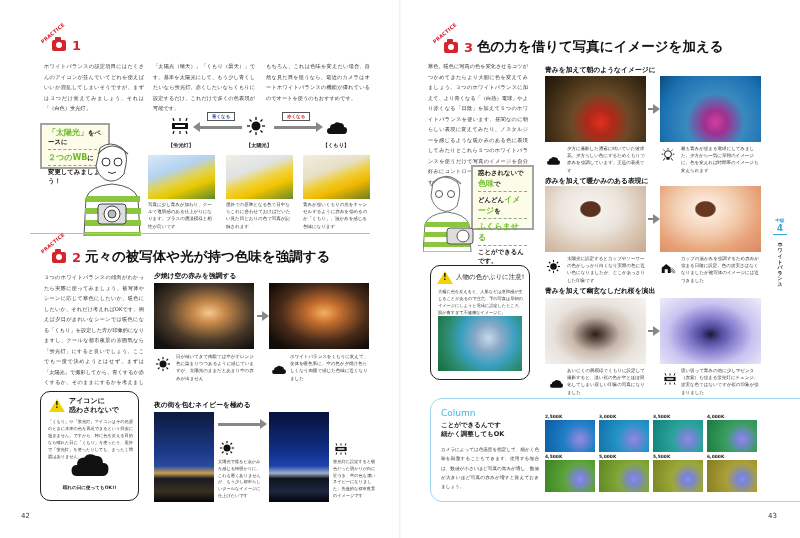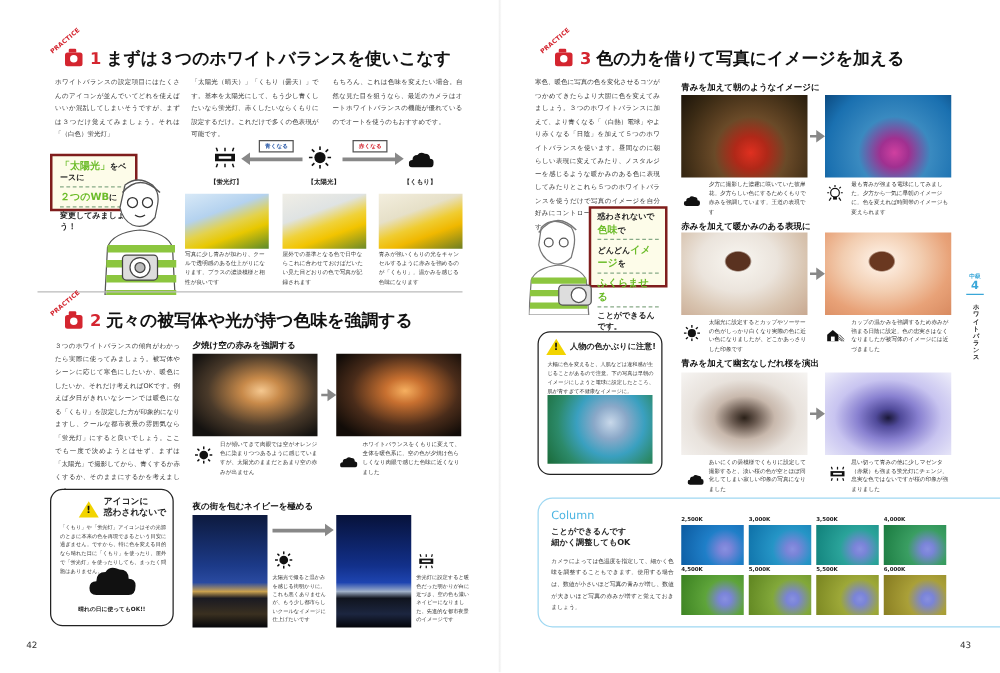--- a/index.html
+++ b/index.html
@@ -16,21 +16,21 @@
 .h2 .prac{position:absolute;left:-14px;top:-8px;font-size:5px;color:#d4252f;transform:rotate(-40deg);font-weight:bold;letter-spacing:.2px}
 .body{font-size:5.2px;line-height:10.5px;color:#333;text-align:justify}
 .sub{font-size:6.8px;font-weight:bold;color:#111;white-space:nowrap}
 .cap{font-size:4.5px;line-height:7.2px;color:#333}
 .ph{position:absolute;overflow:hidden}
 .lbl{font-size:5.2px;font-weight:bold;color:#222;text-align:center}
 .arrow{position:absolute;height:3px;background:#888}
 .arrow.r:after{content:"";position:absolute;right:-5px;top:-4px;border-left:7px solid #888;border-top:5.5px solid transparent;border-bottom:5.5px solid transparent}
 .arrow.l:before{content:"";position:absolute;left:-5px;top:-4px;border-right:7px solid #888;border-top:5.5px solid transparent;border-bottom:5.5px solid transparent}
 .tag{position:absolute;font-size:4.5px;border:1px solid #555;padding:1px 4px;background:#fff;font-weight:bold}
-.bubble{position:absolute;border:2px solid #7f1d1d;background:#fdfce9}
+.bubble{position:absolute;border:2px solid #a3a3a3;background:#fdfce9}
 .bubble .ln{font-size:6.4px;font-weight:bold;color:#222;border-bottom:1px dashed #8a8;padding:2px 0 2px;margin:0 6px}
 .bubble .g{color:#6cbc2a;font-size:8px}
 .warnbox{position:absolute;border:1.5px solid #222;border-radius:10px;background:#fff}
 .tri{width:0;height:0;border-left:8px solid transparent;border-right:8px solid transparent;border-bottom:13px solid #f2d400;position:relative;display:inline-block}
 .tri:after{content:"!";position:absolute;left:-2px;top:2px;font-size:8px;font-weight:bold;color:#111}
 .column{position:absolute;border:1.5px solid #9fd8f2;border-radius:12px;background:#fff}
 .pagenum{position:absolute;font-size:7px;color:#333}
 .sidetab{position:absolute;width:14px;text-align:center;color:#3aa7d8}
 </style>
 </head>
@@ -38,21 +38,20 @@
 
 <div class="spread">
   <div class="gutter"></div>
 
   <div>
 
     <div class="h2" style="left:52px;top:38px">
       <span class="prac">PRACTICE</span>
       <span class="cam"></span>
       <span class="num">1</span>
-      <span>まずは３つのホワイトバランスを使いこなす</span>
     </div>
 
     <div class="body abs" style="left:44px;top:61px;width:100px">ホワイトバランスの設定項目にはたくさんのアイコンが並んでいてどれを使えばいいか混乱してしまいそうですが、まずは３つだけ覚えてみましょう。それは「（白色）蛍光灯」</div>
     <div class="body abs" style="left:153px;top:61px;width:102px">「太陽光（晴天）」「くもり（曇天）」です。基本を太陽光にして、もう少し青くしたいなら蛍光灯、赤くしたいならくもりに設定するだけ。これだけで多くの色表現が可能です。</div>
     <div class="body abs" style="left:266px;top:61px;width:104px">もちろん、これは色味を変えたい場合。自然な見た目を狙うなら、最近のカメラはオートホワイトバランスの機能が優れているのでオートを使うのもおすすめです。</div>
 
     <div class="bubble" style="left:40px;top:123px;width:70px;height:46px">
       <div class="ln"><span class="g">「太陽光」</span><span>をベースに</span></div>
       <div class="ln"><span class="g">２つのWB</span><span>に</span></div>
       <div class="ln" style="border:none">変更してみましょう！</div>
@@ -160,21 +159,21 @@
     </div>
     <div class="cap abs" style="left:176px;top:353px;width:78px">日が傾いてきて肉眼では空がオレンジ色に染まりつつあるように感じていますが、太陽光のままだとあまり空の赤みが出ません</div>
     <div class="abs" style="left:272px;top:359px">
       <svg width="14" height="9" viewBox="0 0 20 13">
           <path d="M3 13 q-3 0-3-3 q0-3 3-3 q0-4 4-4 q2-3 6-1 q4 0 4 4 q3 0 3 3 q0 4-3 4z" fill="#111"></path>
         </svg>
     </div>
     <div class="cap abs" style="left:290px;top:353px;width:80px">ホワイトバランスをくもりに変えて、全体を暖色系に。空の色が夕焼け色らしくなり肉眼で感じた色味に近くなりました</div>
 
     <div class="warnbox" style="left:40px;top:391px;width:99px;height:110px">
-      <div style="position:absolute;left:22px;top:5px;display:flex;gap:4px;align-items:flex-end">
+      <div style="position:absolute;left:8px;top:5px;display:flex;gap:4px;align-items:center">
         <span class="tri"></span>
         <div style="font-size:7px;font-weight:bold;line-height:8.5px">
           <div>アイコンに</div>
           <div>惑わされないで</div>
         </div>
       </div>
       <div class="cap" style="position:absolute;left:7px;top:26px;width:86px;font-size:4.2px;line-height:7px">「くもり」や「蛍光灯」アイコンはその光源のときに本来の色を再現できるという目安に過ぎません。ですから、特に色を変える目的なら晴れた日に「くもり」を使ったり、屋外で「蛍光灯」を使ったりしても、まったく問題はありません。</div>
       <div class="abs" style="left:30px;top:60px">
         <svg width="38" height="24" viewBox="0 0 20 13">
             <path d="M3 13 q-3 0-3-3 q0-3 3-3 q0-4 4-4 q2-3 6-1 q4 0 4 4 q3 0 3 3 q0 4-3 4z" fill="#111"></path>
@@ -251,21 +250,21 @@
           <rect x="1" y="60" width="46" height="5"></rect>
           <rect x="1" y="70" width="46" height="5"></rect>
         </g>
       <rect x="24" y="56" width="26" height="16" rx="3" fill="#ddd" stroke="#555"></rect>
       <circle cx="40" cy="64" r="6" fill="#fff" stroke="#555"></circle>
     </svg>
 
     <div class="warnbox" style="left:430px;top:265px;width:100px;height:115px">
       <div style="position:absolute;left:6px;top:5px;display:flex;gap:3px;align-items:center">
         <span class="tri"></span>
-        <span style="font-size:6.5px;font-weight:bold">人物の色かぶりに注意!</span>
+        <span style="font-size:6.5px;font-weight:normal">人物の色かぶりに注意!</span>
       </div>
       <div class="cap" style="position:absolute;left:7px;top:22px;width:86px;font-size:4.2px;line-height:7px">大幅に色を変えると、人肌などは違和感が生じることがあるので注意。下の写真は早朝のイメージにしようと電球に設定したところ、肌が青すぎて不健康なイメージに。</div>
       <div class="ph" style="left:7px;top:50px;width:84px;height:55px;background:radial-gradient(circle at 60% 40%,#c8d8ea 0%,#8aa8c8 22%,#3aa0c0 45%,#2c8a6a 70%,#1a6a38 100%)"></div>
     </div>
 
     <div class="sub abs" style="left:545px;top:65px">青みを加えて朝のようなイメージに</div>
     <div class="ph" style="left:545px;top:76px;width:101px;height:66px;background:radial-gradient(circle at 55% 70%,#e03020 0%,#b02818 18%,#6a4a28 40%,#3a2a14 75%,#1c140a 100%)"></div>
     <div class="arrow r" style="left:648px;top:108px;width:7px;height:2px"></div>
     <div class="ph" style="left:660px;top:76px;width:101px;height:66px;background:radial-gradient(circle at 55% 70%,#d040a0 0%,#a03090 16%,#3a8ac0 40%,#1a70b0 75%,#0c4a80 100%)"></div>
     <div class="abs" style="left:547px;top:150px">

